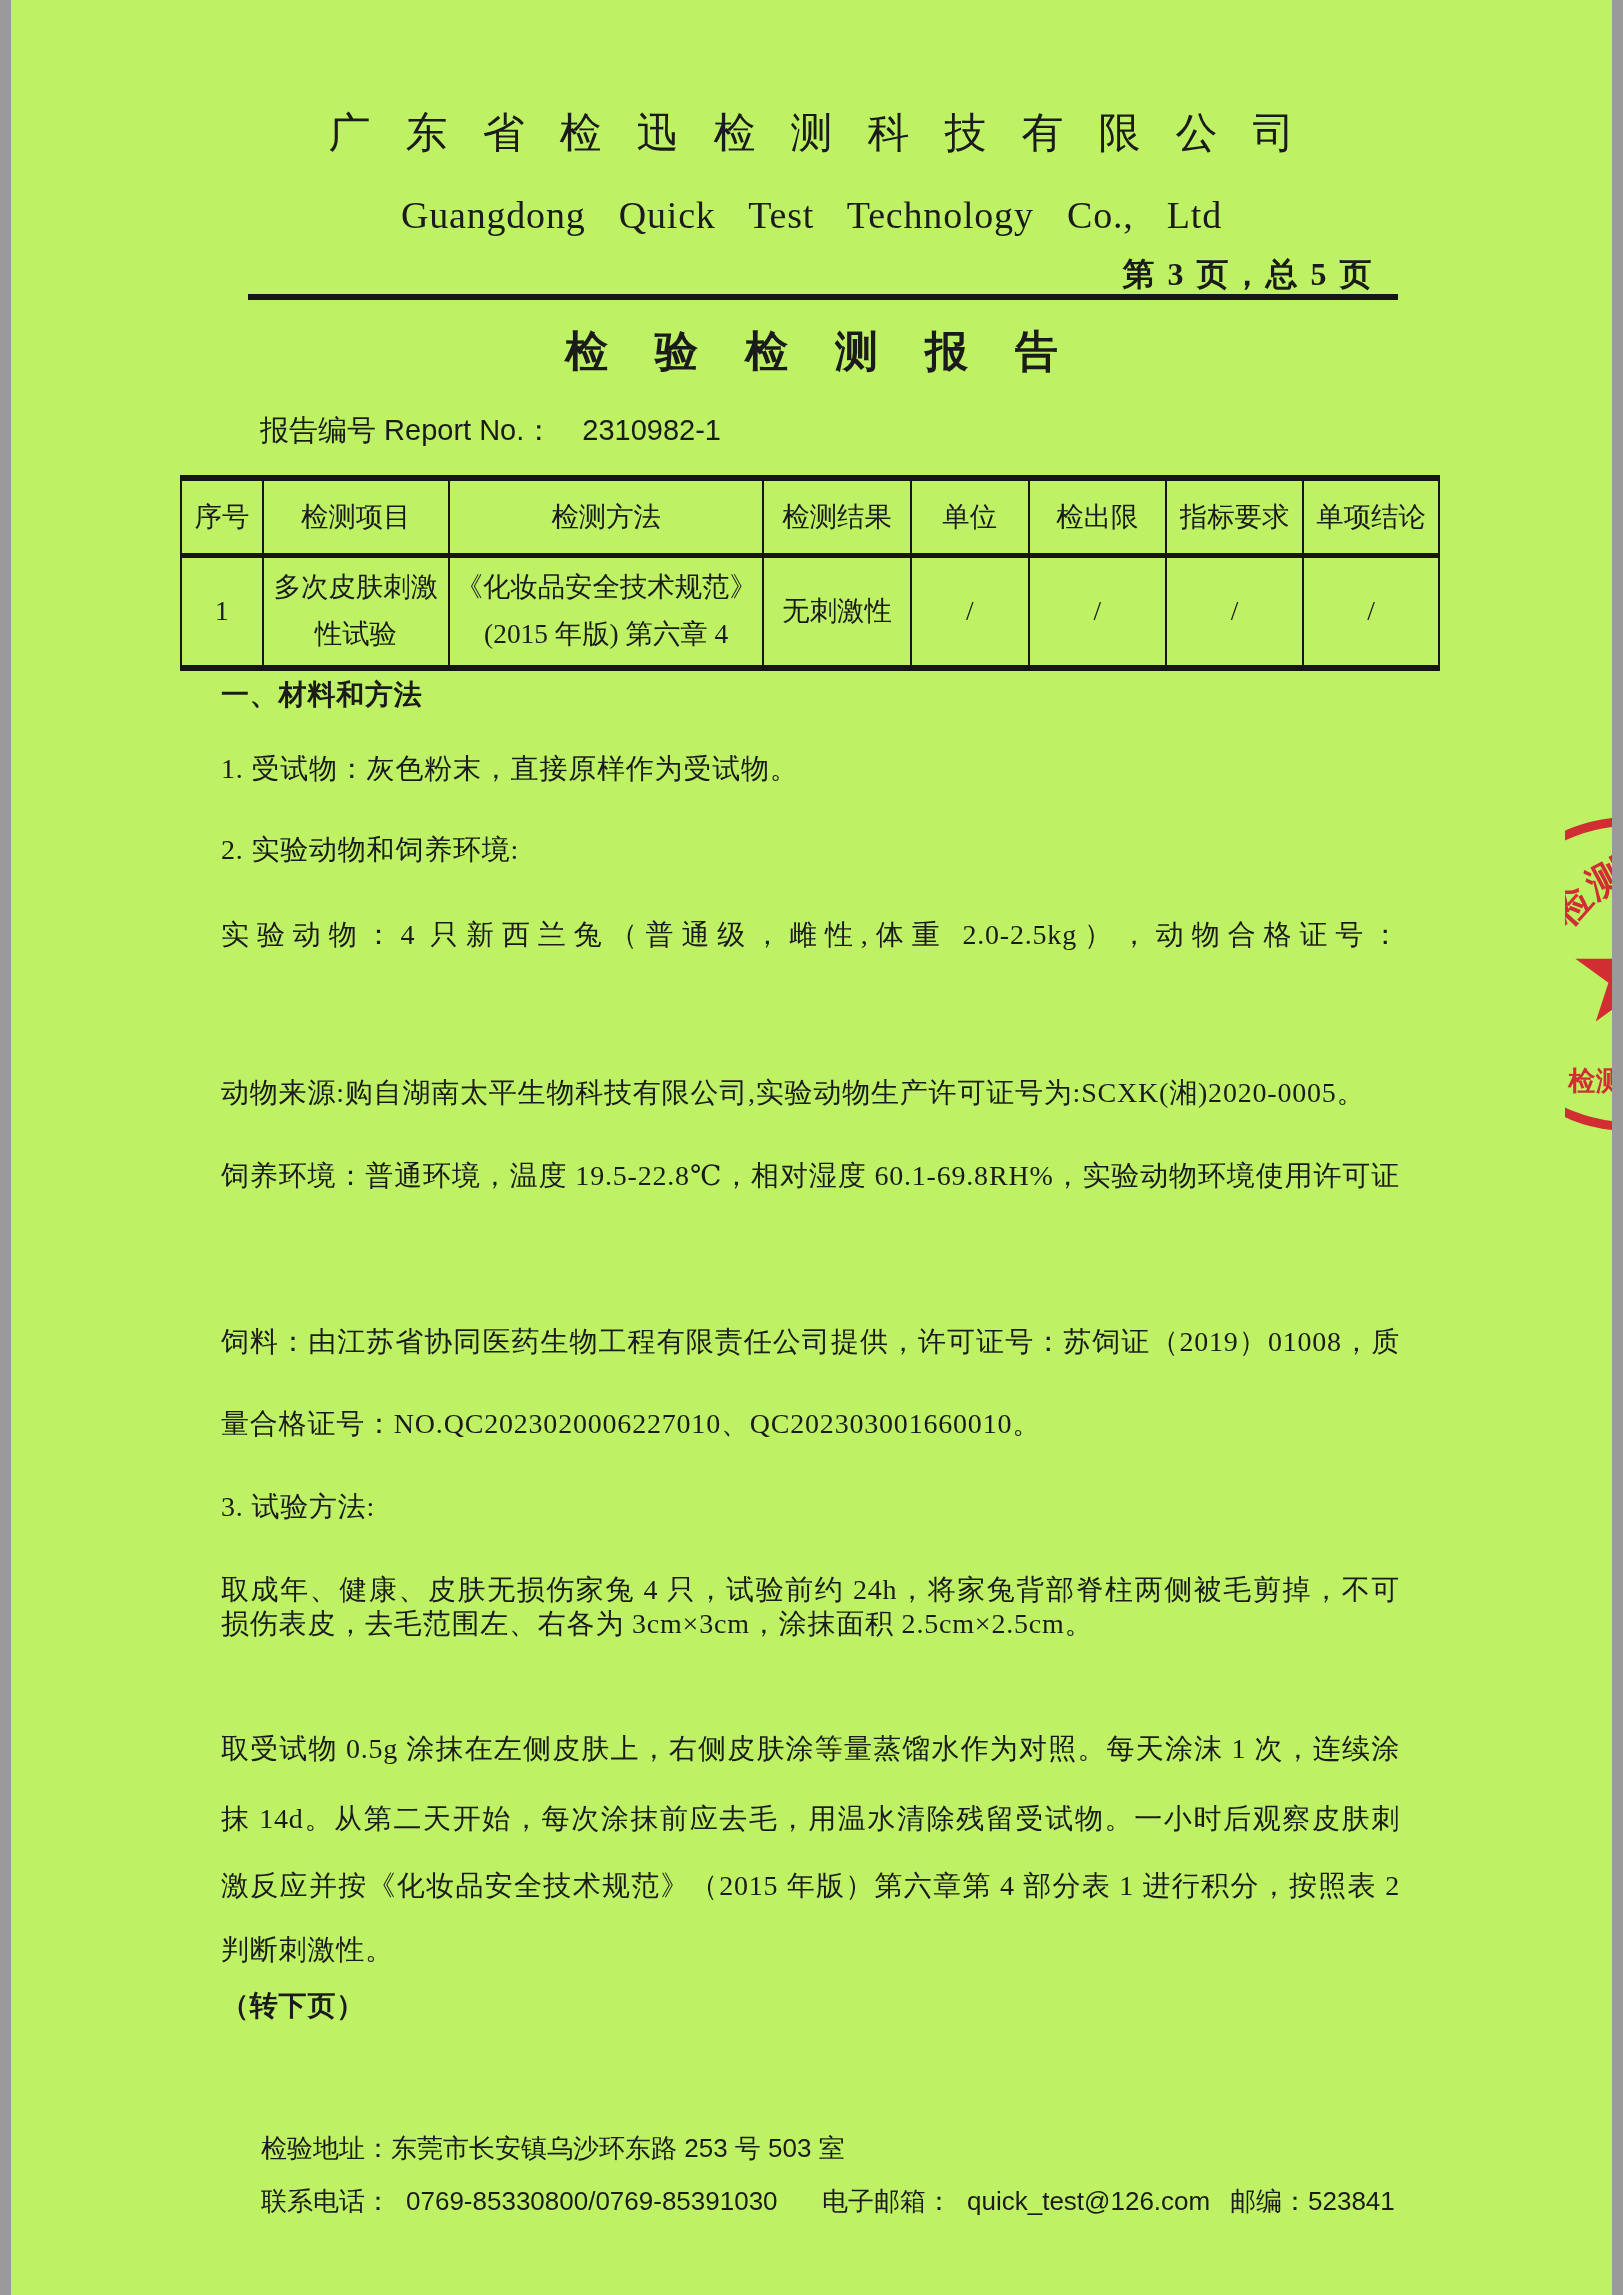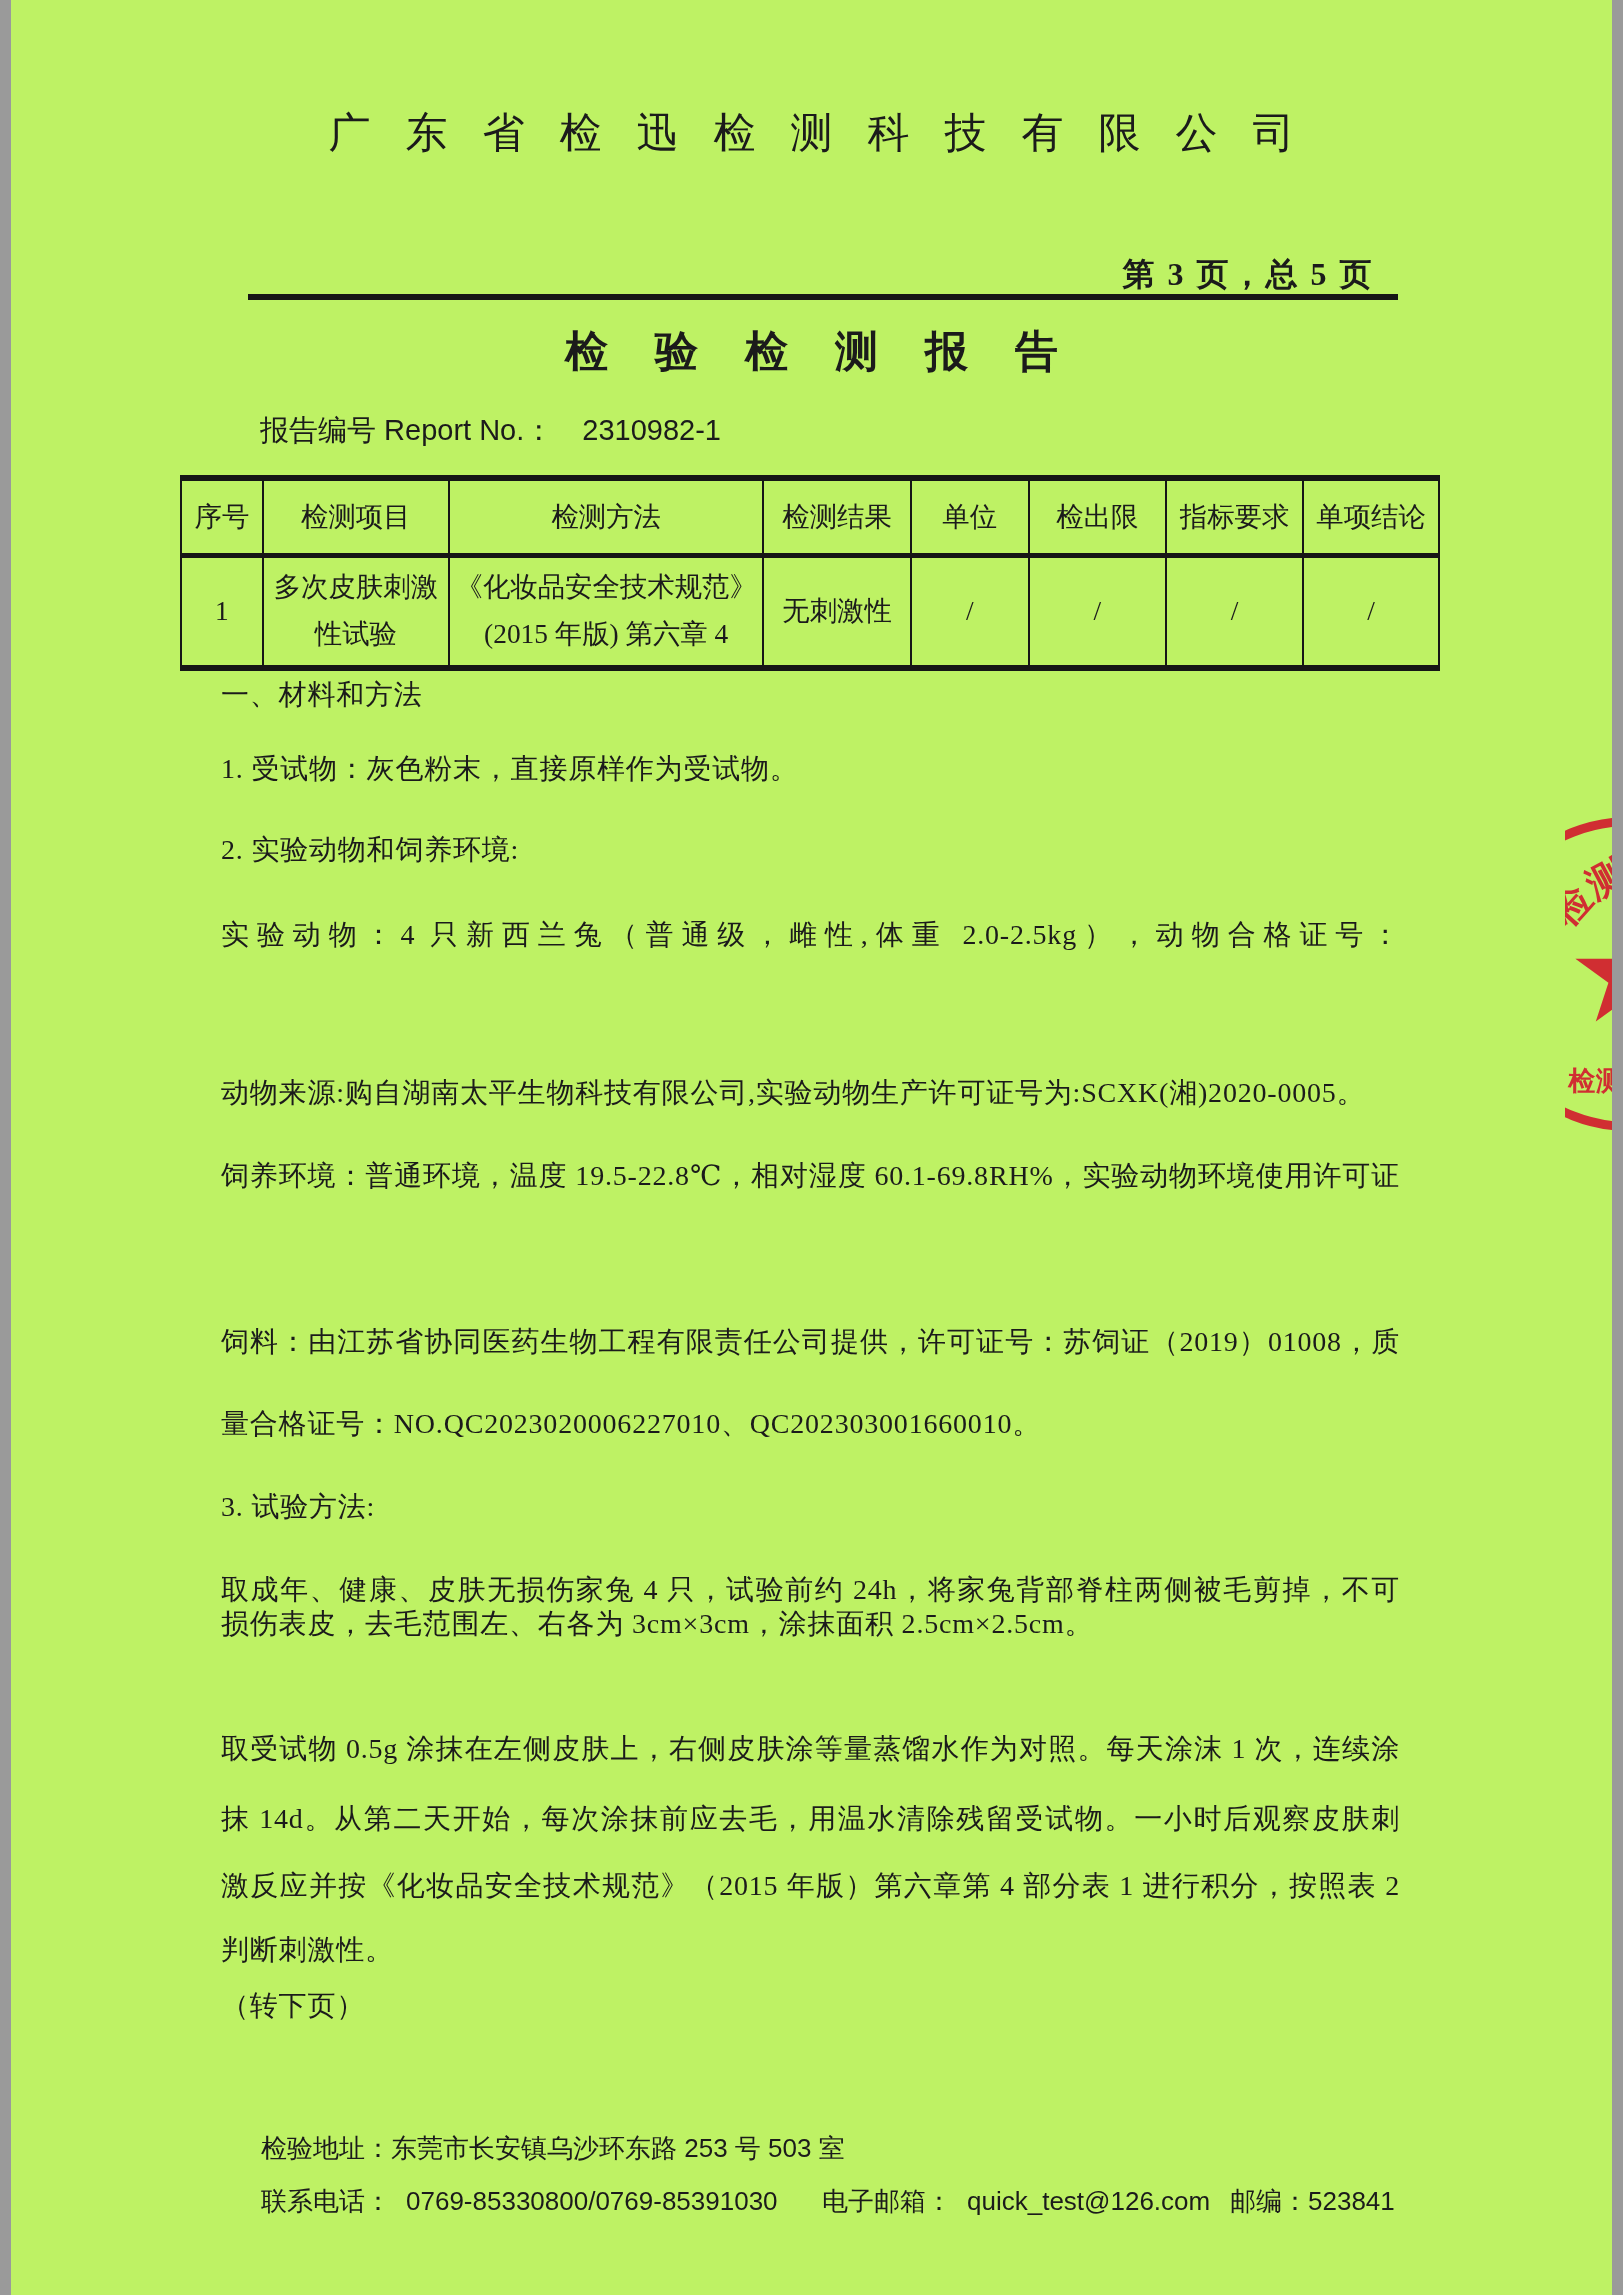--- a/index.html
+++ b/index.html
@@ -57,21 +57,21 @@
   .tbl tbody tr{height:113px;}
   .tbl thead th{border-top:6.7px solid #161616;border-bottom:5px solid #161616;}
   .tbl tbody td{border-bottom:6.7px solid #161616;}
   .tbl .two-line div{line-height:47px;}
   
   .line{
     position:absolute;left:210px;width:1179px;
     font-size:28px;letter-spacing:0.8px;white-space:nowrap;line-height:40px;
   }
   .jus{text-align:justify;text-align-last:justify;text-justify:inter-character;}
-  .bold{font-weight:normal;}
+  .bold{font-weight:bold;}
   
   .footer-line{
     position:absolute;left:250px;
     font-size:26px;white-space:nowrap;
     font-family:"Liberation Sans","DejaVu Sans",sans-serif;
   }
   .footer-line .gap-sm{margin-left:15px;}
   .fgroup-email{position:absolute;left:561px;}
   .fgroup-zip{position:absolute;left:969px;}
   
@@ -98,20 +98,21 @@
     position:absolute;left:3.3px;top:246px;
     color:#d22430;font-weight:bold;font-size:27px;letter-spacing:0.8px;white-space:nowrap;
   }
 </style>
 </head>
 <body>
 
 <div class="page">
 
   <div class="company-cn">广东省检迅检测科技有限公司</div>
+  <div class="company-en">Guangdong Quick Test Technology Co., Ltd</div>
   <div class="page-info">第 3 页，总 5 页</div>
   <div class="rule"></div>
 
   <div class="doc-title">检验检测报告</div>
 
   <div class="report-no">
     <span>报告编号 Report No.：</span><span class="val">2310982-1</span>
   </div>
 
   <table class="tbl">

